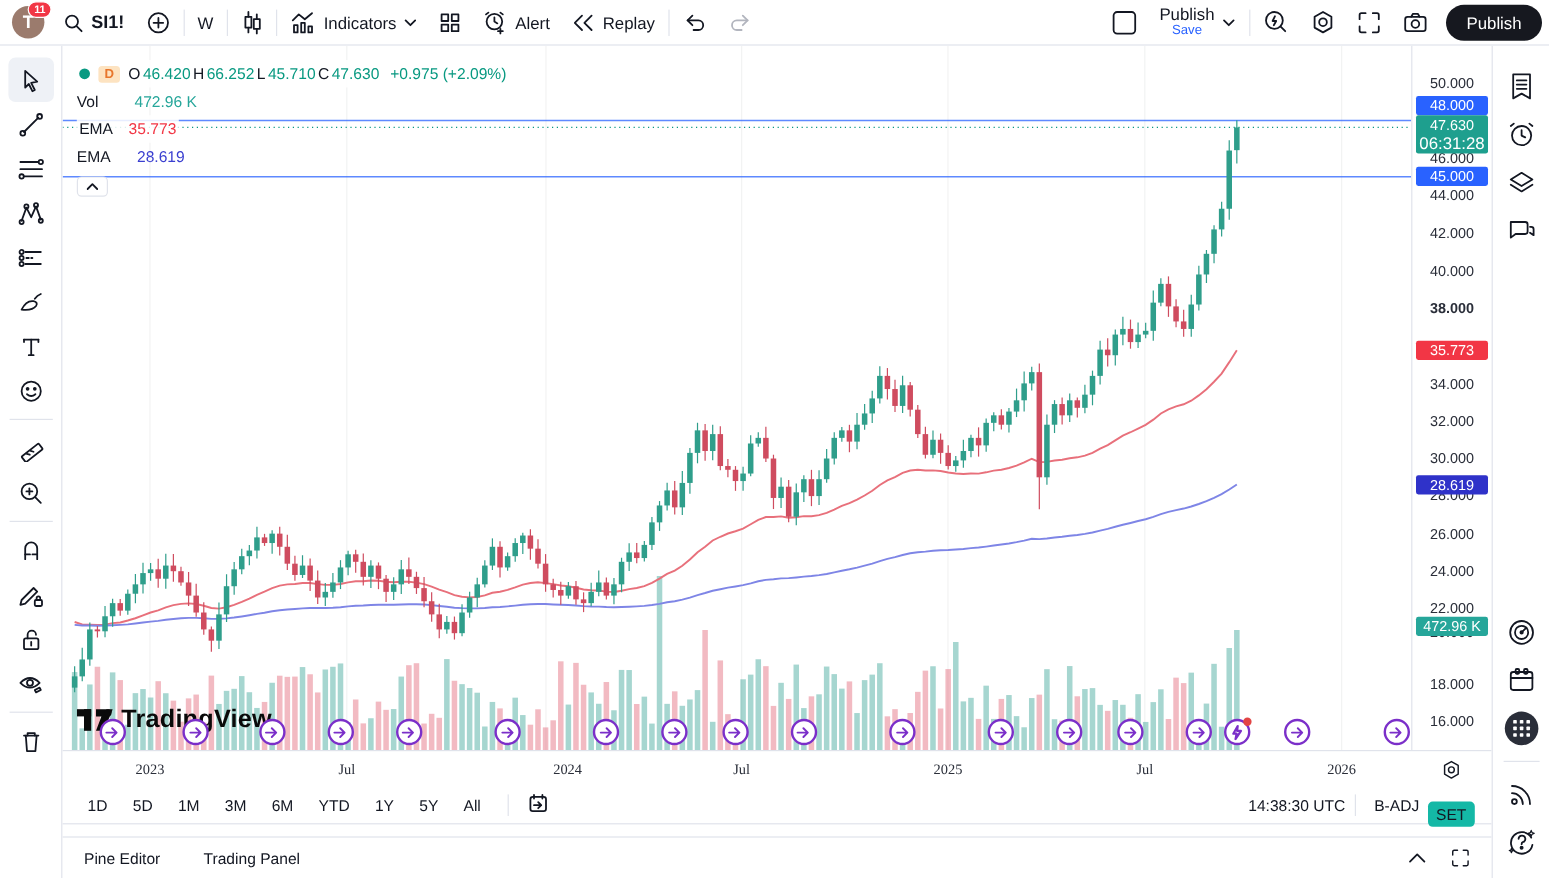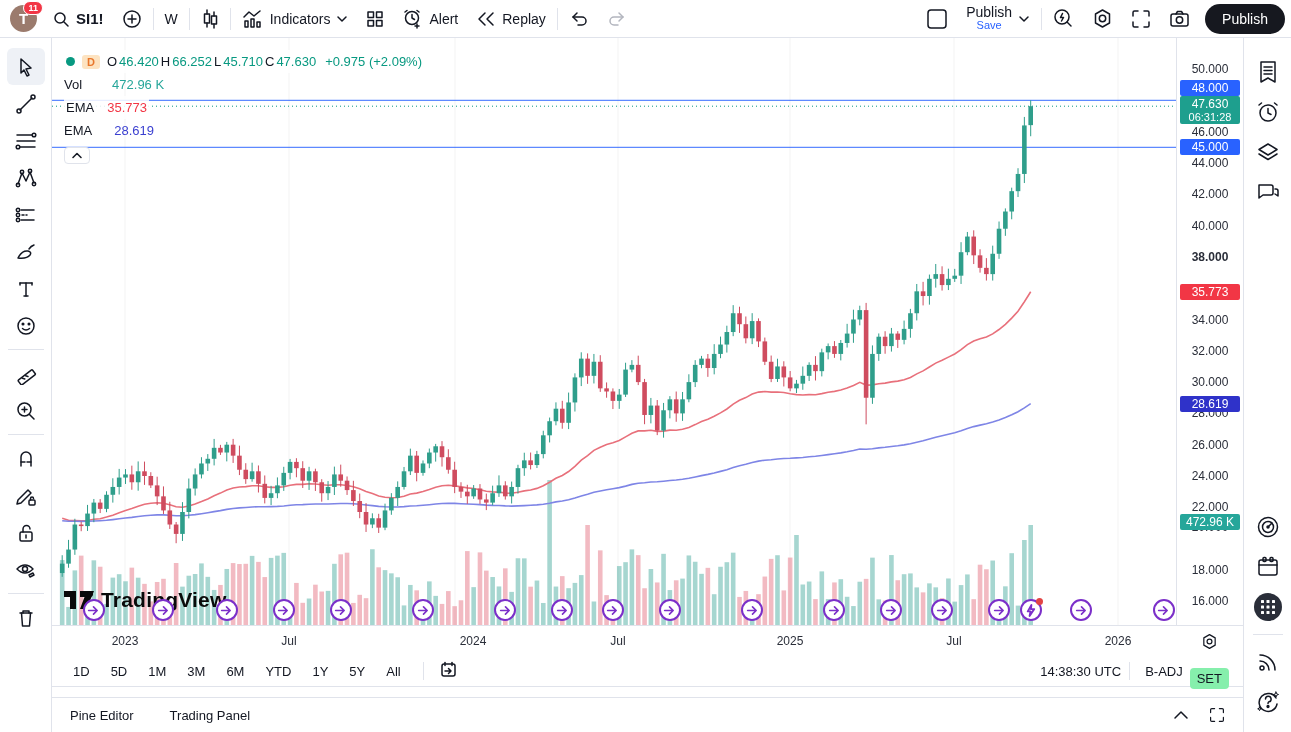--- a/index.html
+++ b/index.html
@@ -78,32 +78,32 @@
   
   #price-axis { position:absolute; left:1176px; top:38px; width:67px; height:587px;
     background:#fff; border-left:1px solid #e0e3eb; z-index:2; font-size:12px; }
   .pa-tick { position:absolute; left:0; width:100%; text-align:center; color:#2a2e39; }
   .pa-chip { position:absolute; left:3px; width:60px; text-align:center; color:#fff;
     border-radius:2px; padding:1px 0; font-size:12px; z-index:3; }
 
   
   #time-axis { position:absolute; left:52px; top:625px; width:1191px; height:31px;
     background:#fff; border-top:1px solid #e0e3eb; z-index:6; font-size:12px; }
-  .ta-tick { position:absolute; top:8px; transform:translateX(-50%); color:#2a2e39; }
+  .ta-tick { position:absolute; top:8px; transform:translateX(-50%); color:#2a2e39;font-family:Liberation Serif, serif; }
   #axis-gear { position:absolute; right:25px; top:7px; cursor:pointer; }
 
   
   #range-bar { position:absolute; left:52px; top:656px; width:1191px; height:31px;
     background:#fff; border-bottom:1px solid #e0e3eb; display:flex; align-items:center;
     padding:0 14px; font-size:13px; z-index:6; }
   .rb-item { padding:3px 7px; margin-right:7px; border-radius:4px; cursor:pointer; }
   .rb-div { width:1px; height:18px; background:#e0e3eb; margin:0 8px; }
   .rb-right { margin-left:auto; display:flex; align-items:center; }
   .rb-chip { padding:3px 7px; border-radius:4px; cursor:pointer; }
-  .rb-chip.on { background:#86efac;margin-top:14px; }
+  .rb-chip.on { background:#14b8a6;margin-top:14px; }
 
   
   #bottom-panel { position:absolute; left:52px; top:697px; width:1191px; height:35px;
     background:#fff; border-top:1px solid #e0e3eb; display:flex; align-items:center;
     padding:0 18px; font-size:13px; z-index:6; }
   .bp-tab { margin-right:36px; cursor:pointer; }
   .bp-right { margin-left:auto; display:flex; align-items:center; gap:20px; }
 </style>
 </head>
 <body>
@@ -1070,21 +1070,21 @@
       <div class="pa-tick" style="top: 482px;">20.000</div>
       <div class="pa-tick" style="top: 524.9px;">18.000</div>
       <div class="pa-tick" style="top: 556.2px;">16.000</div>
       <div class="pa-chip" style="background: rgb(41, 98, 255); top: 42.4px;">48.000</div>
       <div class="pa-chip" style="background: rgb(41, 98, 255); top: 101.35px;">45.000</div>
       <div class="pa-chip" style="background: rgb(242, 54, 69); top: 245.753px;">35.773</div>
       <div class="pa-chip" style="background: rgb(47, 50, 201); top: 357.713px;">28.619</div>
       <div class="pa-chip" style="background: rgb(38, 166, 154); top: 476px;">472.96 K</div>
       <div class="pa-chip" style="background: rgb(30, 159, 142); top: 58.1905px;">
         <div>47.630</div>
-        <div style="font-size:11px">06:31:28</div>
+        <div style="font-size:14px">06:31:28</div>
       </div>
     </div>
 
   <div id="time-axis">
     <svg id="axis-gear" class="ic" width="17" height="17" viewBox="0 0 21 21">
         <polygon points="10.5,2 17.5,6 17.5,15 10.5,19 3.5,15 3.5,6"></polygon>
         <circle cx="10.5" cy="10.5" r="3"></circle>
       </svg>
   <div class="ta-tick" style="left: 73px;">2023</div>
       <div class="ta-tick" style="left: 237px;">Jul</div>

